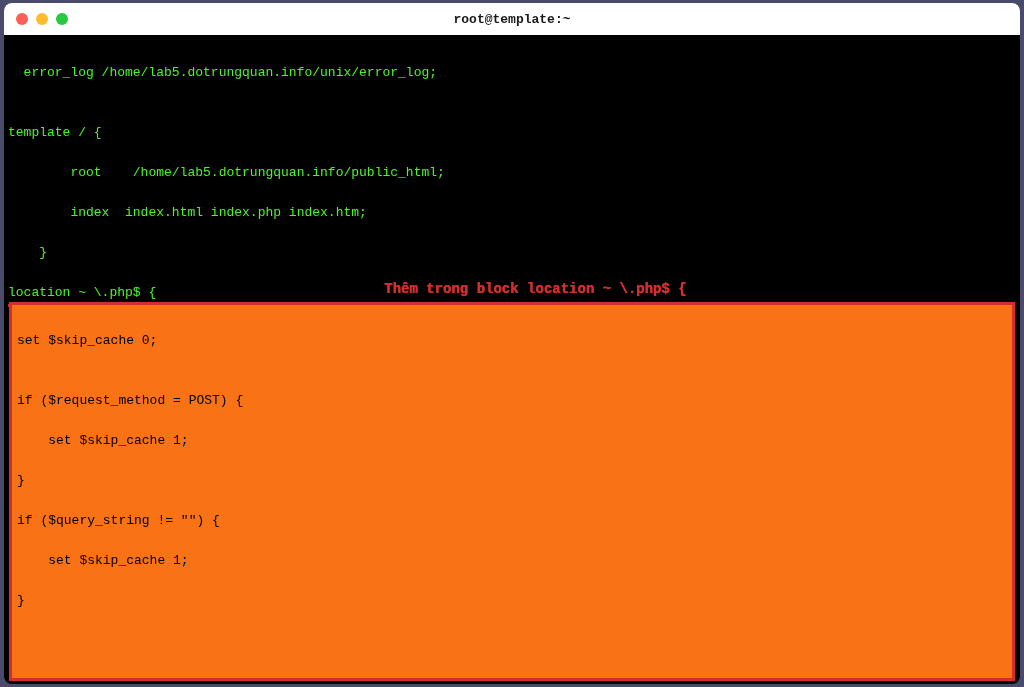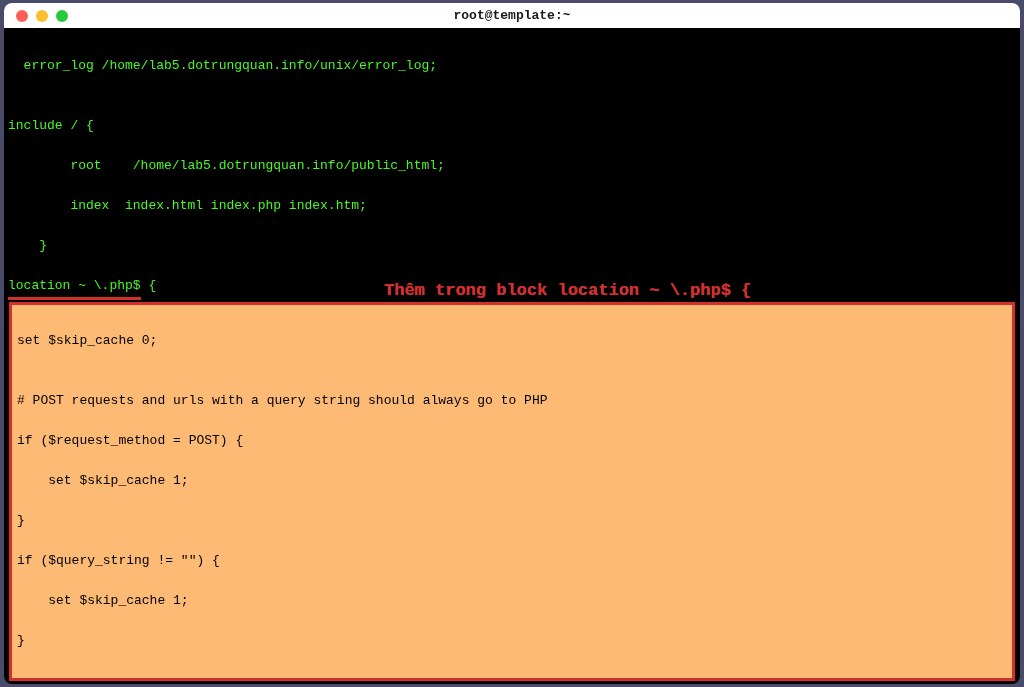--- a/index.html
+++ b/index.html
@@ -18,21 +18,21 @@
     .terminal-window {
       width: 1016px;
       height: 681px;
       margin: 3px 4px;
       background: #000000;
       border-radius: 8px;
       overflow: hidden;
       position: relative;
     }
     .title-bar {
-      height: 25px;
+      height: 32px;
       background: #ffffff;
       display: flex;
       align-items: center;
       padding: 0 12px;
       position: relative;
     }
     .traffic-lights {
       display: flex;
       gap: 8px;
     }
@@ -67,74 +67,73 @@
       display: inline-block;
       border-bottom: 3px solid #d32f2f;
       padding-bottom: 1px;
     }
     .highlight-box {
       position: absolute;
       left: 5px;
       right: 5px;
       top: 299px;
       bottom: 3px;
-      background: #fdba74;
+      background: #f97316;
       border: 3px solid #d32f2f;
       padding: 6px 5px;
       color: #000000;
       font-size: 13px;
       line-height: 20px;
       white-space: pre;
       overflow: hidden;
     }
     .annotation-text {
       position: absolute;
       top: 278px;
       left: 380px;
       color: #d32f2f;
       font-weight: bold;
-      font-size: 17px;
+      font-size: 14px;
       text-shadow: 0.5px 0 0 #d32f2f;
       z-index: 10;
     }
   </style>
 </head>
 <body>
 
 <div class="terminal-window">
   <div class="title-bar">
     <div class="traffic-lights">
       <div class="traffic-light red"></div>
       <div class="traffic-light yellow"></div>
       <div class="traffic-light green"></div>
     </div>
     <div class="title-text">root@template:~</div>
   </div>
 
   <div class="terminal-content">
 <div class="code-line">  error_log /home/lab5.dotrungquan.info/unix/error_log;</div>
 <div class="code-line"></div>
-<div class="code-line">include / {</div>
+<div class="code-line">template / {</div>
 <div class="code-line">        root    /home/lab5.dotrungquan.info/public_html;</div>
 <div class="code-line">        index  index.html index.php index.htm;</div>
 <div class="code-line">    }</div>
 <div class="code-line"><span class="underline-red">location ~ \.php$</span><span> {</span></div>
 <div class="code-line">        root           /home/lab5.dotrungquan.info/public_html;</div>
 <div class="code-line">        fastcgi_pass unix:/var/run/php_fpm.sock;</div>
 <div class="code-line">        fastcgi_index  index.php;</div>
 <div class="code-line"><span>        fastcgi_param  SCRIPT_FILENAME  $docume</span><span>nt_root$fastcgi_script_name;</span></div>
 <div class="code-line">        include        fastcgi_params;</div>
   </div>
 
   <div class="annotation-text">Thêm trong block location ~ \.php$ {</div>
 
   <div class="highlight-box">
 <div class="code-line">set $skip_cache 0;</div>
 <div class="code-line"></div>
-<div class="code-line"># POST requests and urls with a query string should always go to PHP</div>
 <div class="code-line">if ($request_method = POST) {</div>
 <div class="code-line">    set $skip_cache 1;</div>
 <div class="code-line">}</div>
 <div class="code-line">if ($query_string != "") {</div>
 <div class="code-line">    set $skip_cache 1;</div>
 <div class="code-line">}</div>
 <div class="code-line"></div>
 
 
 

